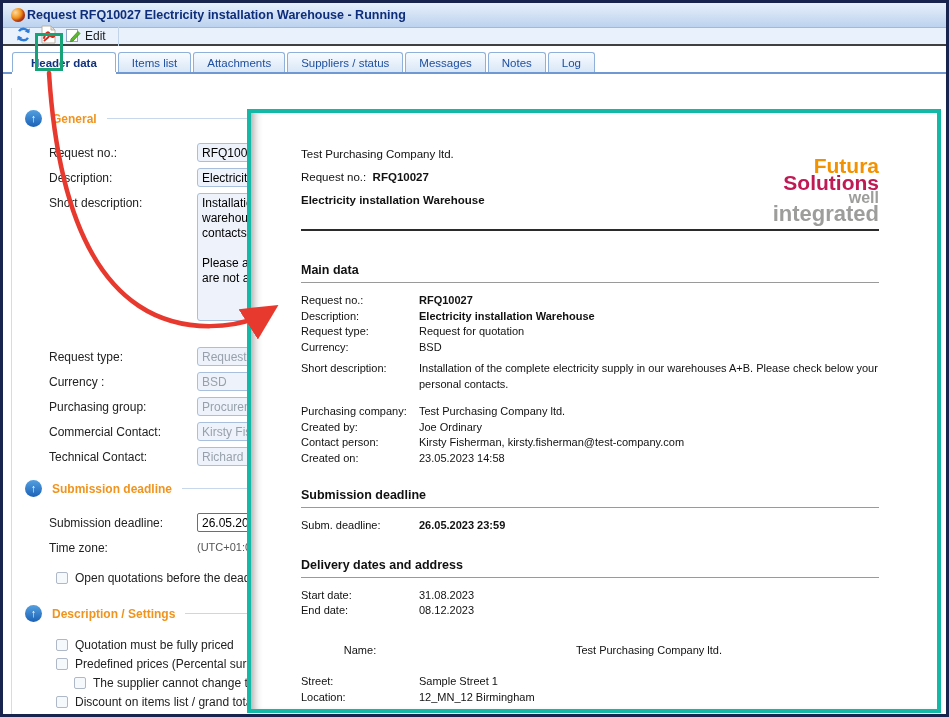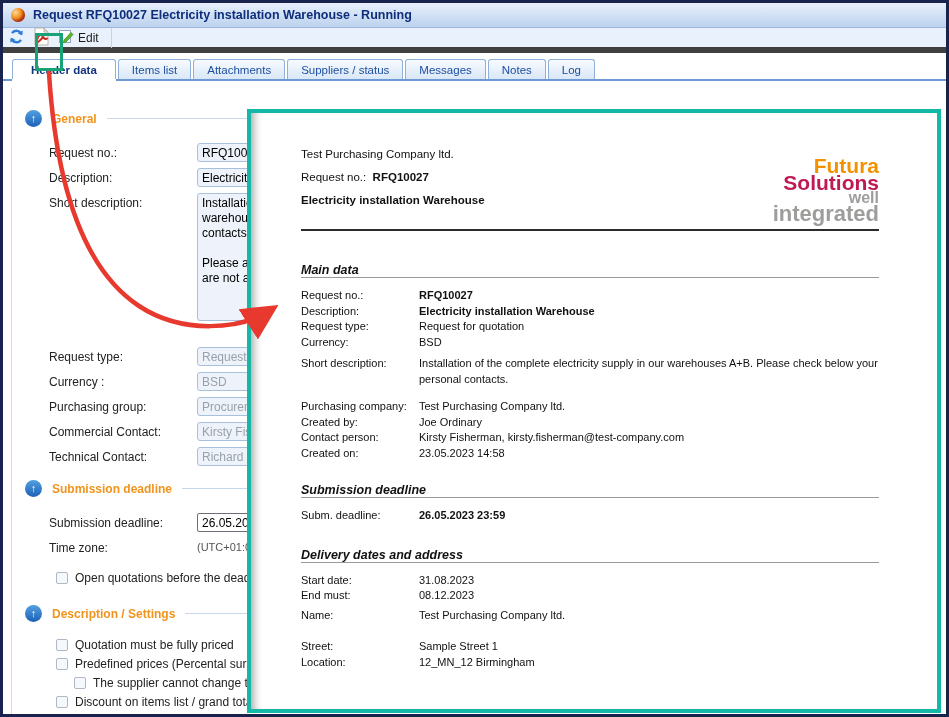--- a/index.html
+++ b/index.html
@@ -5,34 +5,34 @@
   * { box-sizing: border-box; }
   html,body { margin:0; padding:0; }
   body {
     width:949px; height:717px; position:relative; overflow:hidden;
     font-family:"Liberation Sans", sans-serif; background:#fff;
   }
   .window { position:absolute; inset:0; border:3px solid #18234e; background:#fff; overflow:hidden; }
 
   
   .titlebar {
-    height:25px; display:flex; align-items:center; gap:8px; padding-left:8px;
+    height:25px; display:flex; align-items:center; gap:2px; padding-left:8px;
     background:linear-gradient(#e7f0fb,#bcd2ee); border-bottom:1px solid #9fb8dd;
   }
   .app-icon {
     width:14px; height:14px; border-radius:50%;
     background:radial-gradient(circle at 32% 32%, #ffd9a0 0%, #f2971e 40%, #c43524 85%);
     box-shadow:inset -2px -2px 2px rgba(120,0,0,.4);
   }
   .title { font-weight:bold; font-size:12.5px; color:#0e2e7c; }
 
   
   .toolbar {
-    height:25px; display:flex; align-items:center; padding-left:1px;
-    background:#e8f1fc; border-bottom:6px solid #404040;
+    height:18px; display:flex; align-items:center; padding-left:8px;
+    background:#e8f1fc; border-bottom:2px solid #404040;
   }
   .tb-btn {
     height:24px; min-width:24px; border:none; background:transparent; display:flex;
     align-items:center; justify-content:center; gap:4px; padding:2px 4px; cursor:pointer;
     font-family:"Liberation Sans",sans-serif;
   }
   .edit-label { font-size:12px; color:#1b1b1b; }
   .tb-sep { width:1px; height:20px; background:#c2d4ea; margin:0 8px; }
 
   
@@ -98,21 +98,21 @@
   .ph { display:flex; justify-content:space-between; }
   .ph-left { font-size:11.5px; line-height:23px; }
   .ph-left .b { font-weight:bold; }
   .logo { text-align:right; margin-top:14px; }
   .logo .w1 { color:#f39200; font-weight:bold; font-size:21px; line-height:17px; }
   .logo .w2 { color:#c01a55; font-weight:bold; font-size:21px; line-height:18px; }
   .logo .w3 { color:#9d9d9c; font-weight:bold; font-size:16px; line-height:12px; }
   .logo .w4 { color:#9d9d9c; font-weight:bold; font-size:22px; line-height:19px; }
   .ph-rule { border-bottom:2px solid #2b2b2b; margin-top:6px; }
   .psec { margin-top:32px; }
-  .psec-h { font-weight:bold; font-size:12.5px; border-bottom:1.5px solid #9a9a9a; margin-bottom:10px;font-style:italic; }
+  .psec-h { font-weight:bold; font-size:12.5px; padding-bottom:5px; border-bottom:1.5px solid #9a9a9a; margin-bottom:10px; }
   .prow { display:flex; font-size:11px; line-height:15.5px; }
   .plabel { width:118px; flex-shrink:0; }
   .pval { flex:1; }
   .pb { font-weight:bold; }
   .pp { margin:0 0 12px 0; }
   .mt6 { margin-top:6px; }
 
   
   .green-box { position:absolute; left:32px; top:30px; width:28px; height:38px; border:3px solid #18a377; z-index:60; background:transparent; }
   .annot { position:absolute; left:0; top:0; width:949px; height:717px; z-index:70; pointer-events:none; }
@@ -335,24 +335,24 @@
         </div>
       </div>
 
       <div class="psec" style="margin-top:24px;">
         <div class="psec-h">Delivery dates and address</div>
         <div class="prow">
           <span class="plabel">Start date:</span>
           <span class="pval">31.08.2023</span>
         </div>
         <div class="prow">
-          <span class="plabel">End must:</span>
+          <span class="plabel">End date:</span>
           <span class="pval">08.12.2023</span>
         </div>
-        <div class="prow" style="margin-top:4px;">
+        <div class="prow" style="margin-top:24px;text-align:center;">
           <span class="plabel">Name:</span>
           <span class="pval">Test Purchasing Company ltd.</span>
         </div>
         <div class="prow" style="margin-top:16px;">
           <span class="plabel">Street:</span>
           <span class="pval">Sample Street 1</span>
         </div>
         <div class="prow">
           <span class="plabel">Location:</span>
           <span class="pval">12_MN_12 Birmingham</span>

